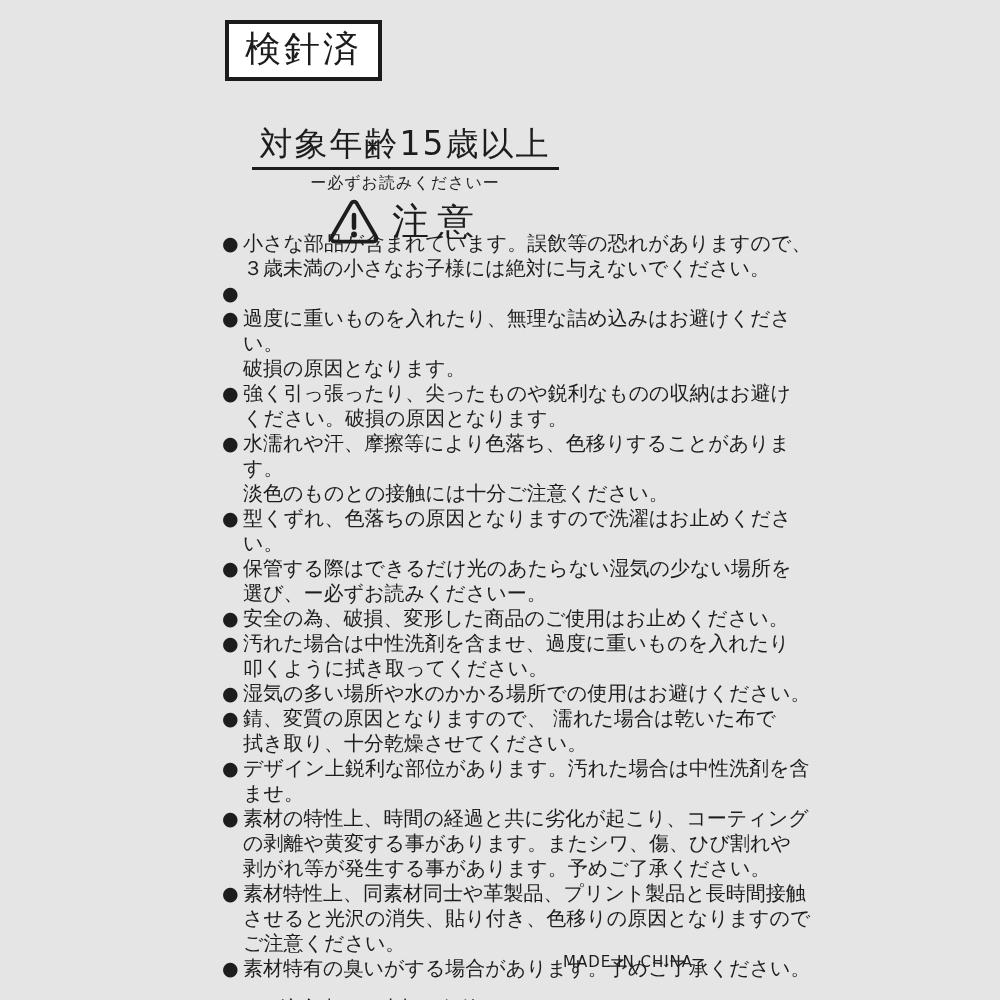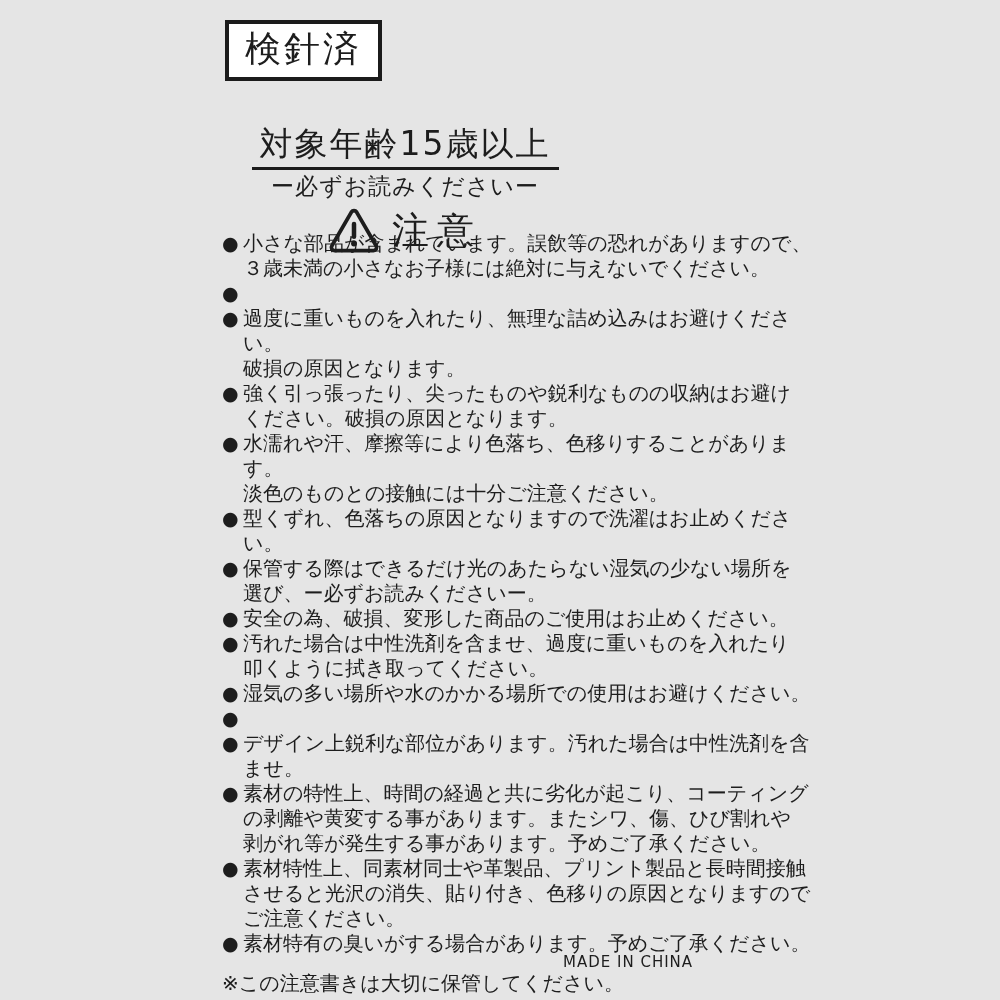--- a/index.html
+++ b/index.html
@@ -31,21 +31,21 @@
   }
   .age-line{
     display:inline-block;
     font-size:33px;font-weight:500;
     letter-spacing:2px;
     border-bottom:3px solid #1b1b1b;
     padding:0 8px 3px 8px;
     line-height:1.25;
   }
   .read-line{
-    font-size:23px;
+    font-size:16px;
     letter-spacing:1px;
     margin-top:3px;
     line-height:1.2;
   }
   .caution-row{
     margin-top:6px;
     display:flex;justify-content:center;align-items:center;gap:12px;
   }
   .warn-icon{width:52px;height:48px;flex:none;}
   .caution-title{
@@ -144,20 +144,22 @@
 叩くように拭き取ってください。</span>
   </div>
 
   <div class="caution-item">
     <span class="bullet">●</span>
     <span class="text">湿気の多い場所や水のかかる場所での使用はお避けください。</span>
   </div>
 
   <div class="caution-item">
     <span class="bullet">●</span>
+    <span class="text">錆、変質の原因となりますので、 濡れた場合は乾いた布で
+拭き取り、十分乾燥させてください。</span>
   </div>
 
   <div class="caution-item">
     <span class="bullet">●</span>
     <span class="text">デザイン上鋭利な部位があります。汚れた場合は中性洗剤を含ませ。</span>
   </div>
 
   <div class="caution-item">
     <span class="bullet">●</span>
     <span class="text">素材の特性上、時間の経過と共に劣化が起こり、コーティング

